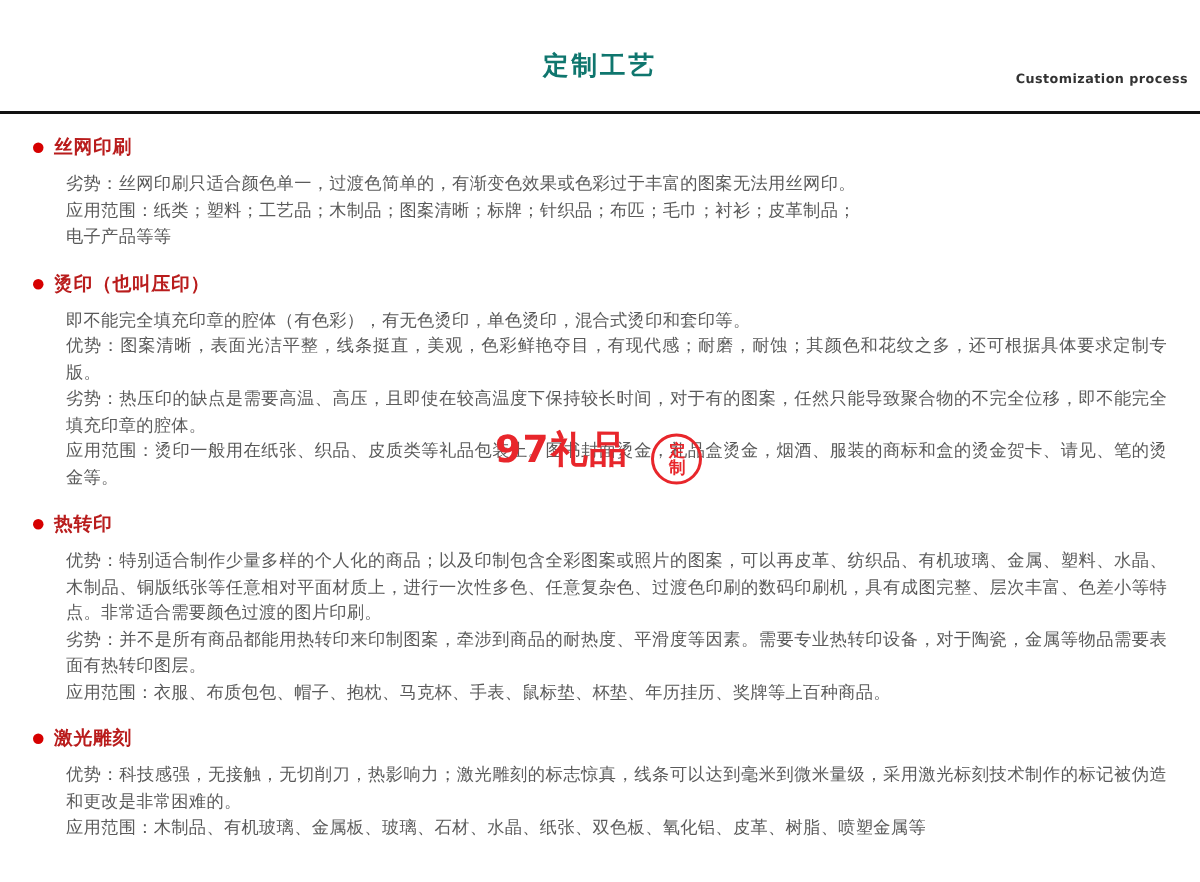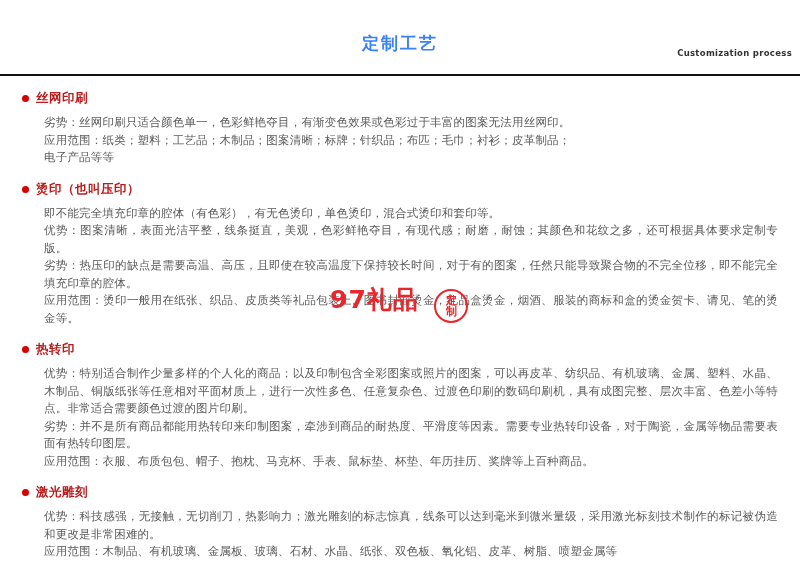--- a/index.html
+++ b/index.html
@@ -23,21 +23,21 @@
   }
   
   .header {
     position: relative;
     height: 76px;
   }
   .header-title {
     text-align: center;
     font-size: 17px;
     font-weight: bold;
-    color: #3b82f6;
+    color: #0f766e;
     letter-spacing: 2px;
     padding-top: 32px;
   }
   .header-sub {
     position: absolute;
     right: 8px;
     top: 48px;
     font-size: 8.5px;
     font-weight: bold;
     color: #333333;
@@ -132,21 +132,21 @@
     <div class="header-rule"></div>
   </div>
 
   <div class="content">
 
     <div class="section">
       <div class="sec-head">
         <span class="bullet"></span>
         <span class="sec-title">丝网印刷</span>
       </div>
-      <div class="para">劣势：丝网印刷只适合颜色单一，色彩鲜艳夺目，有渐变色效果或色彩过于丰富的图案无法用丝网印。</div>
+      <div class="para">劣势：丝网印刷只适合颜色单一，过渡色简单的，有渐变色效果或色彩过于丰富的图案无法用丝网印。</div>
       <div class="para">应用范围：纸类；塑料；工艺品；木制品；图案清晰；标牌；针织品；布匹；毛巾；衬衫；皮革制品；</div>
       <div class="para">电子产品等等</div>
     </div>
 
     <div class="section">
       <div class="sec-head">
         <span class="bullet"></span>
         <span class="sec-title">烫印（也叫压印）</span>
       </div>
       <div class="para">即不能完全填充印章的腔体（有色彩），有无色烫印，单色烫印，混合式烫印和套印等。</div>

